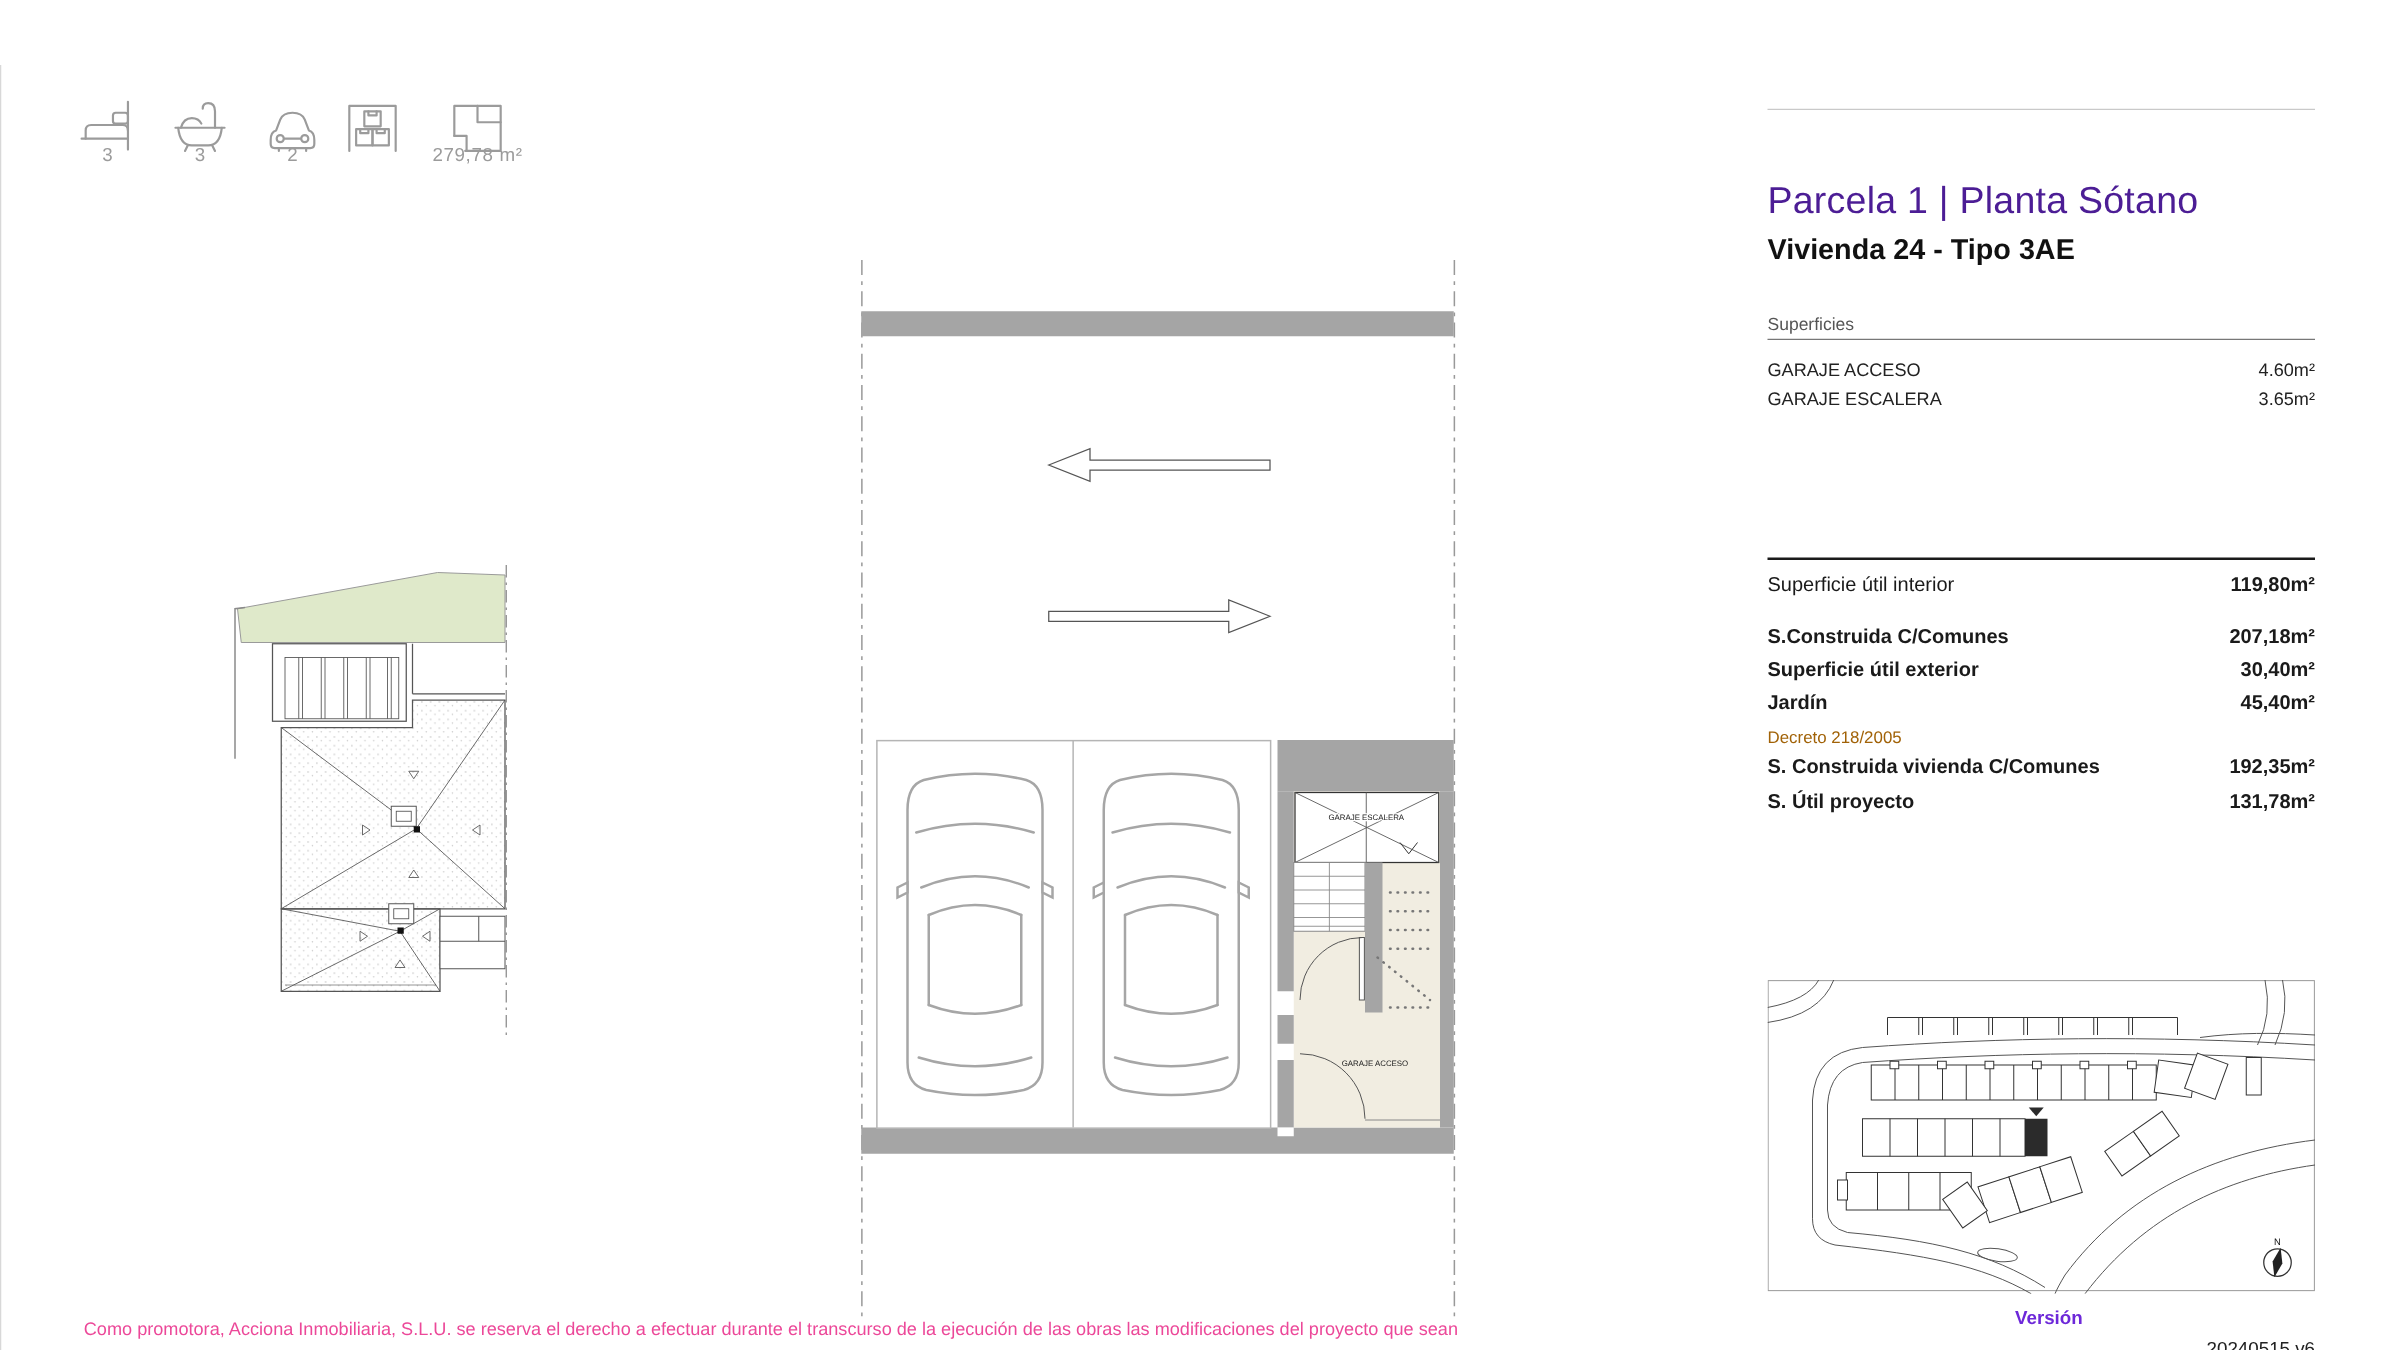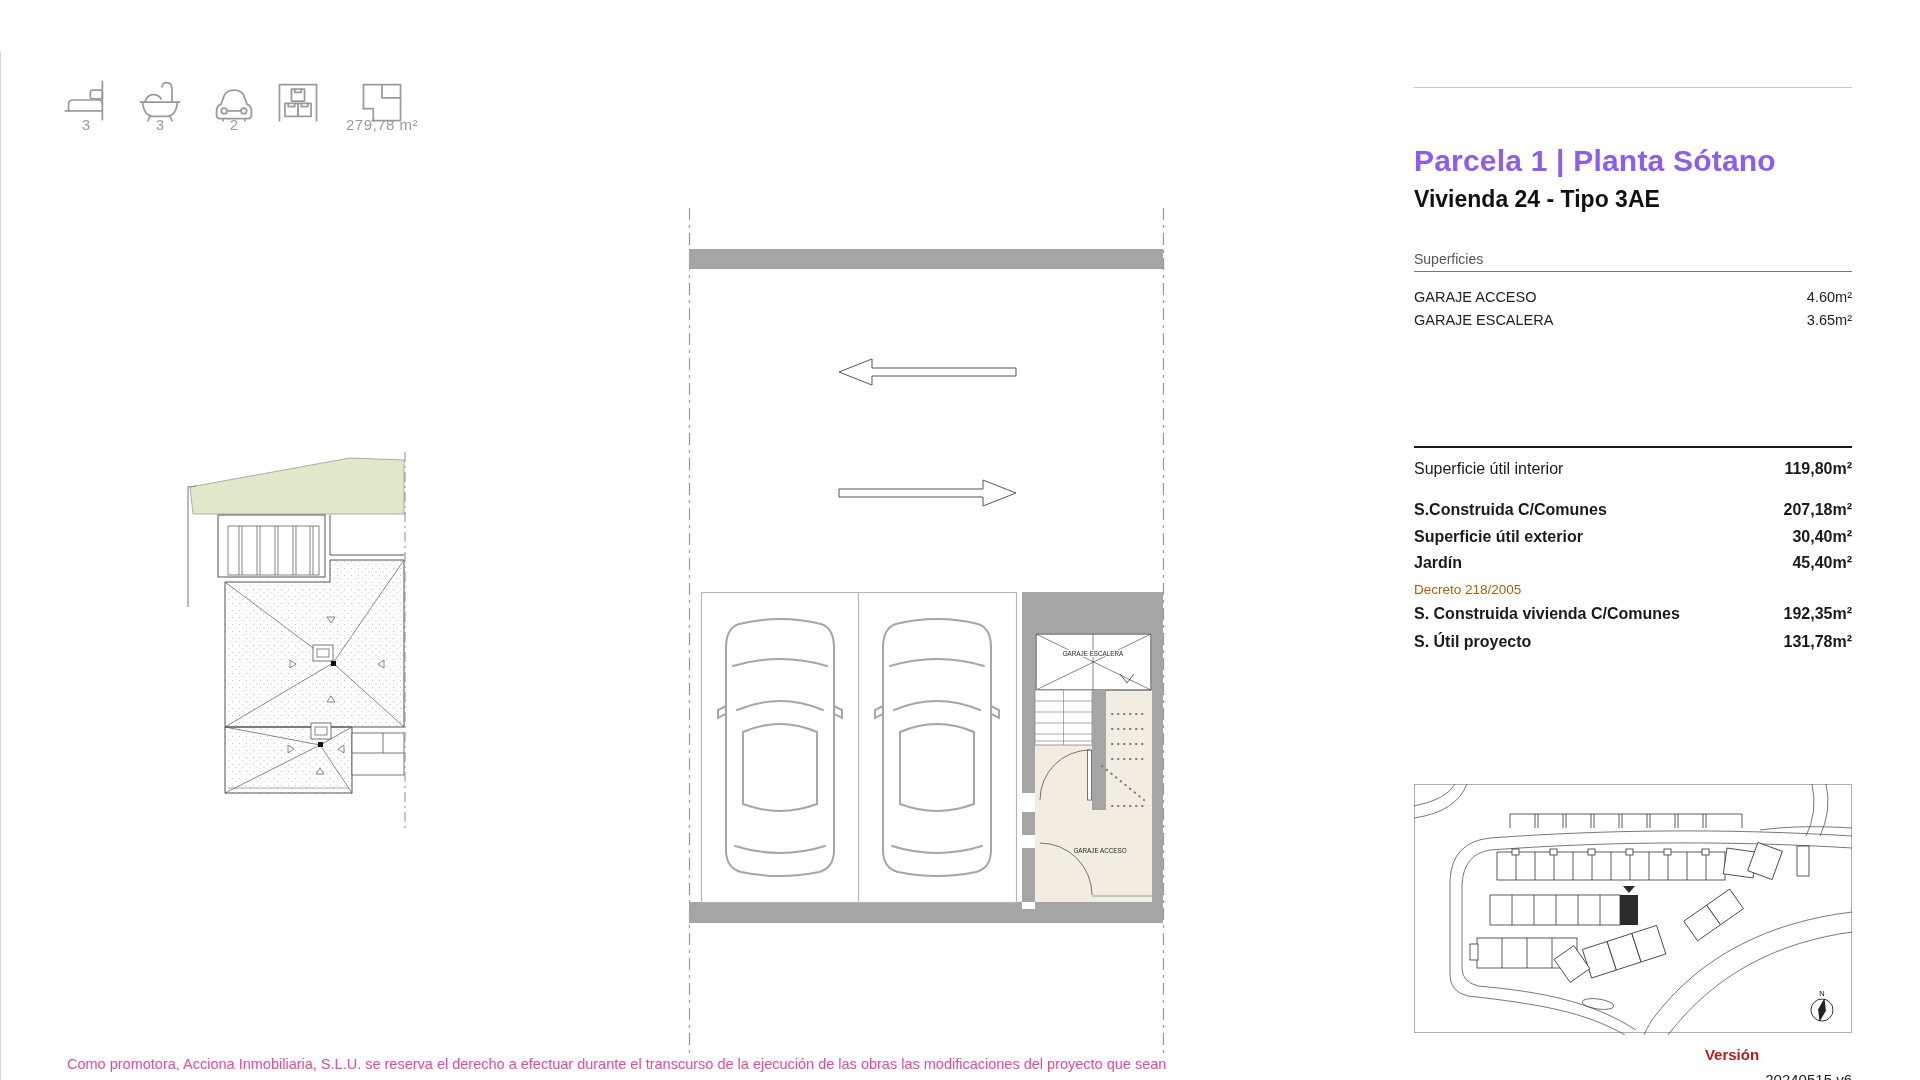--- a/index.html
+++ b/index.html
@@ -13,35 +13,35 @@
 
   
   .icon-box{width:48px;height:48px;top:76px;}
   .icon-box svg{width:48px;height:48px;stroke:#9b9b9b;stroke-width:1.6;fill:none;
     stroke-linecap:round;stroke-linejoin:round;}
   .icon-num{top:116px;width:48px;text-align:center;font-size:15px;color:#9b9b9b;}
   .icon-area{top:116px;width:140px;text-align:center;font-size:15px;color:#9b9b9b;letter-spacing:.5px;}
 
   
   .panel-rule-top{left:1414px;top:87px;width:438px;height:1px;background:#c9c9c9;}
-  .panel-title{left:1414px;top:144px;width:460px;font-size:30px;font-weight:bold;color:#8b5cf6;letter-spacing:.2px;}
+  .panel-title{left:1414px;top:144px;width:460px;font-size:30px;font-weight:normal;color:#4c1d95;letter-spacing:.2px;}
   .panel-subtitle{left:1414px;top:186px;width:460px;font-size:23px;font-weight:bold;color:#111;}
   .sup-heading{left:1414px;top:251px;font-size:14px;color:#555;}
   .sup-underline{left:1414px;top:271px;width:438px;height:1px;background:#777;}
   .row{left:1414px;width:438px;display:flex;justify-content:space-between;color:#222;}
   .sup-row{font-size:14.5px;}
   .thick-rule{left:1414px;top:446px;width:438px;height:2px;background:#1a1a1a;}
   .sum-row{font-size:16px;color:#1a1a1a;}
   .sum-row .val{font-weight:bold;}
   .sum-row.bold .lab{font-weight:bold;}
   .decreto{left:1414px;top:582px;font-size:13.5px;color:#a16207;}
 
   
   .sitemap{left:1414px;top:784px;}
-  .version-label{left:1612px;top:1046px;width:240px;text-align:center;font-size:15px;font-weight:bold;color:#b91c1c;}
+  .version-label{left:1612px;top:1046px;width:240px;text-align:left;font-size:15px;font-weight:bold;color:#6d28d9;}
   .version-value{left:1612px;top:1071px;width:240px;text-align:right;font-size:15px;color:#222;}
 
   .disclaimer{left:67px;top:1056px;width:1330px;font-size:14.5px;color:#ec4899;white-space:nowrap;}
 
   svg text{font-family:"Liberation Sans",sans-serif;}
 </style>
 </head>
 <body>
 
 <div class="abs page-left-line"></div>

